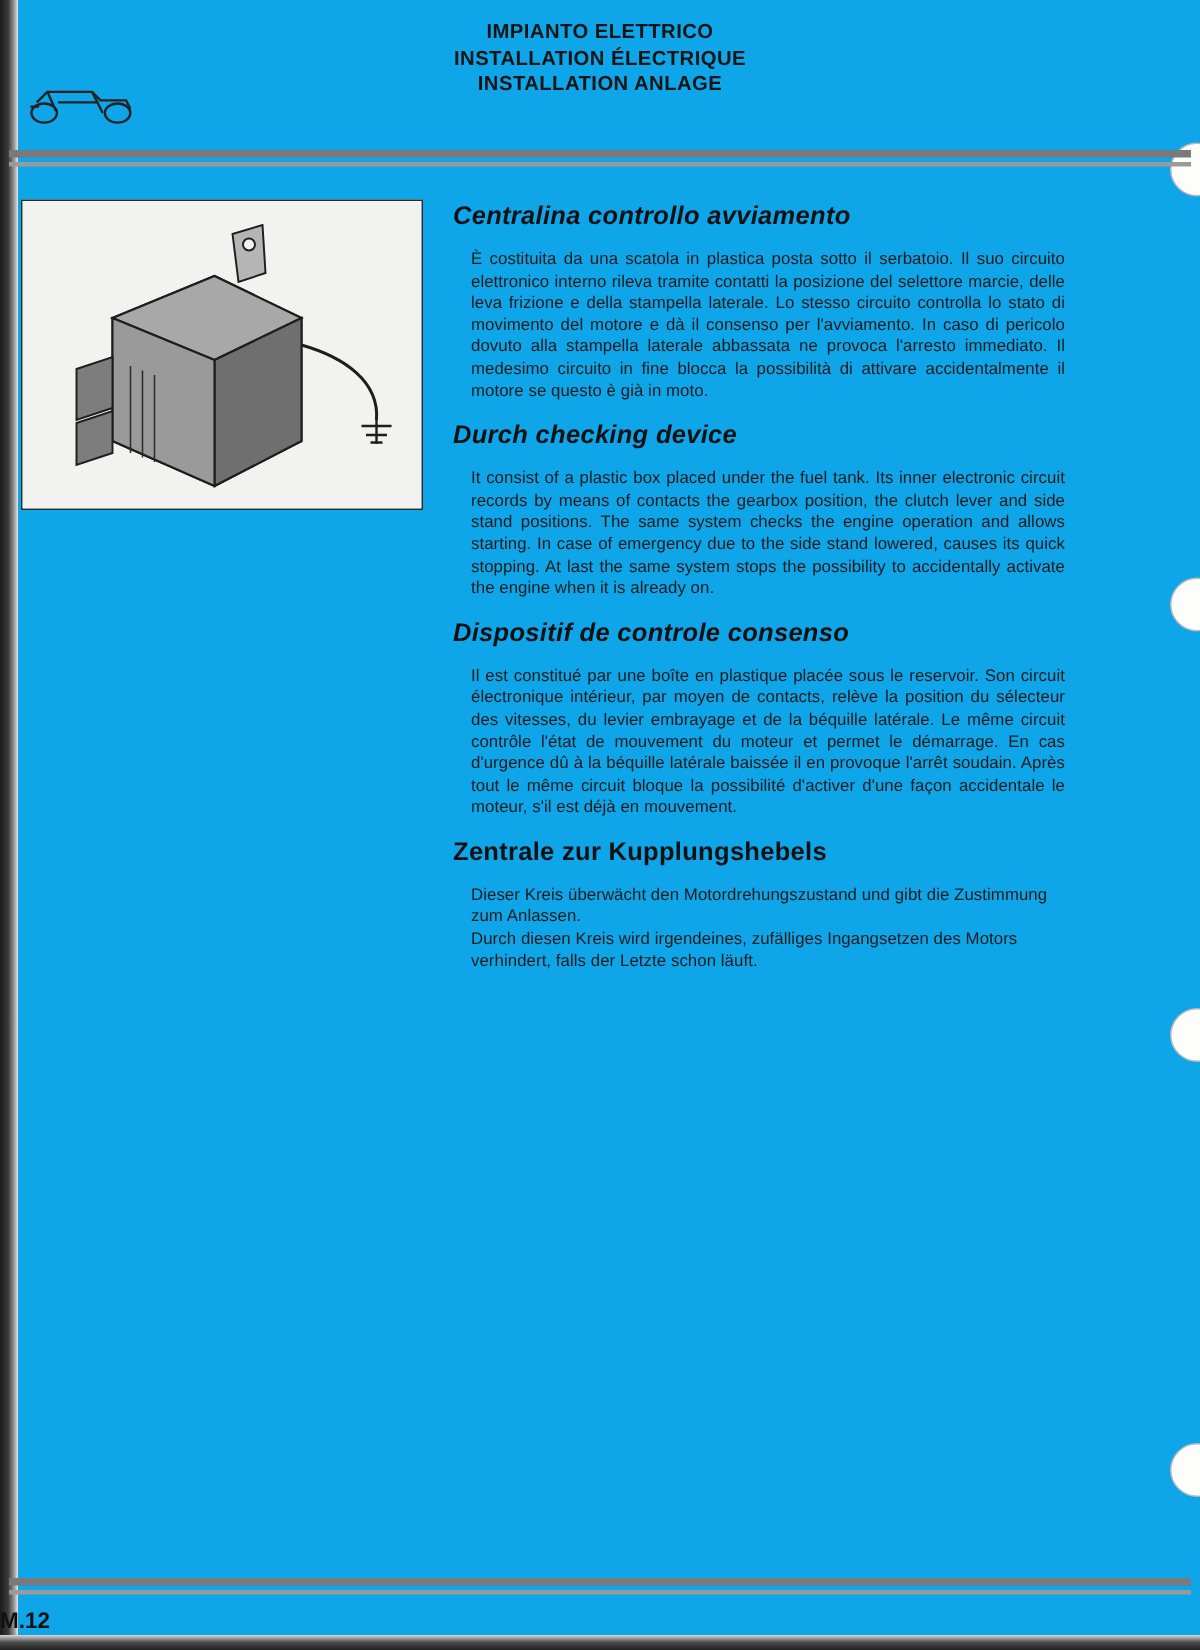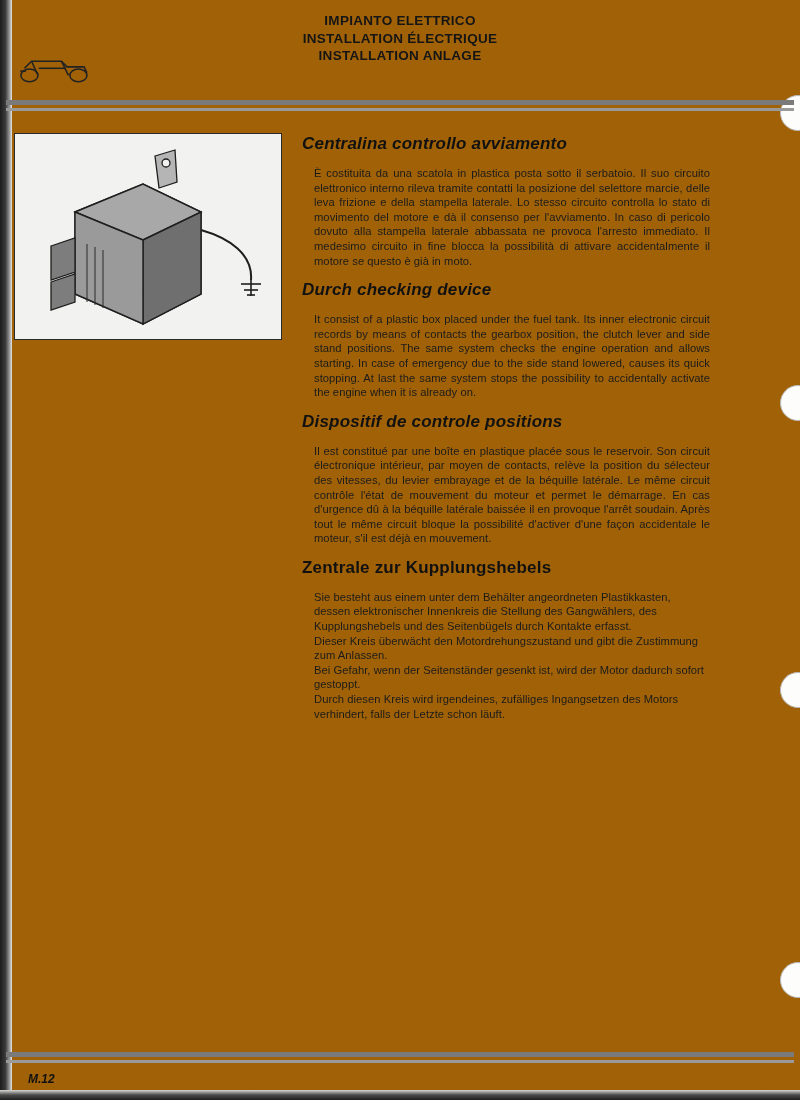--- a/index.html
+++ b/index.html
@@ -12,21 +12,21 @@
     height: 1100px;
     position: relative;
     font-family: "Liberation Sans", sans-serif;
     color: #1a1a1a;
     overflow: hidden;
   }
 
   .page {
     position: absolute;
     inset: 0;
-    background: #a16207;
+    background: #0ea5e9;
     padding-left: 37px;
   }
 
   
   .scan-edge-left {
     position: absolute;
     left: 0; top: 0;
     width: 12px; height: 1100px;
     background: linear-gradient(to right, #1c1c1c 0%, #3a3a3a 45%, #9b9b9b 80%, #e8e8e6 100%);
   }
@@ -122,26 +122,25 @@
     line-height: 14.6px;
     text-align: justify;
     color: #1b1b1b;
     letter-spacing: 0.05px;
     margin: 12px;
   }
   .sec-body.lines p { margin: 0; text-align: left; }
 
   .page-num {
     position: absolute;
-    left: 28px;
+    left: 0;
     top: 1072px;
     font-weight: bold;
-    font-size: 12px;
+    font-size: 15px;
     color: #111;
-    font-style: italic;
   }
 </style>
 </head>
 <body>
 
 <div class="page">
 
   <div class="scan-edge-left"></div>
   <div class="scan-edge-bottom"></div>
 
@@ -214,30 +213,28 @@
       <p class="sec-title">Centralina controllo avviamento</p>
       <p class="sec-body">È costituita da una scatola in plastica posta sotto il serbatoio. Il suo circuito elettronico interno rileva tramite contatti la posizione del selettore marcie, delle leva frizione e della stampella laterale. Lo stesso circuito controlla lo stato di movimento del motore e dà il consenso per l'avviamento. In caso di pericolo dovuto alla stampella laterale abbassata ne provoca l'arresto immediato. Il medesimo circuito in fine blocca la possibilità di attivare accidentalmente il motore se questo è già in moto.</p>
     </div>
 
     <div class="sec">
       <p class="sec-title">Durch checking device</p>
       <p class="sec-body">It consist of a plastic box placed under the fuel tank. Its inner electronic circuit records by means of contacts the gearbox position, the clutch lever and side stand positions. The same system checks the engine operation and allows starting. In case of emergency due to the side stand lowered, causes its quick stopping. At last the same system stops the possibility to accidentally activate the engine when it is already on.</p>
     </div>
 
     <div class="sec">
-      <p class="sec-title">Dispositif de controle positions</p>
+      <p class="sec-title">Dispositif de controle consenso</p>
       <p class="sec-body">Il est constitué par une boîte en plastique placée sous le reservoir. Son circuit électronique intérieur, par moyen de contacts, relève la position du sélecteur des vitesses, du levier embrayage et de la béquille latérale. Le même circuit contrôle l'état de mouvement du moteur et permet le démarrage. En cas d'urgence dû à la béquille latérale baissée il en provoque l'arrêt soudain. Après tout le même circuit bloque la possibilité d'activer d'une façon accidentale le moteur, s'il est déjà en mouvement.</p>
     </div>
 
     <div class="sec">
       <p class="sec-title upright">Zentrale zur Kupplungshebels</p>
       <div class="sec-body lines">
-        <p>Sie besteht aus einem unter dem Behälter angeordneten Plastikkasten, dessen elektronischer Innenkreis die Stellung des Gangwählers, des Kupplungshebels und des Seitenbügels durch Kontakte erfasst.</p>
         <p>Dieser Kreis überwächt den Motordrehungszustand und gibt die Zustimmung zum Anlassen.</p>
-        <p>Bei Gefahr, wenn der Seitenständer gesenkt ist, wird der Motor dadurch sofort gestoppt.</p>
         <p>Durch diesen Kreis wird irgendeines, zufälliges Ingangsetzen des Motors verhindert, falls der Letzte schon läuft.</p>
       </div>
     </div>
 
   </div>
 
   <div class="rule-bottom r1"></div>
   <div class="rule-bottom r2"></div>
 
   <div class="page-num">M.12</div>

